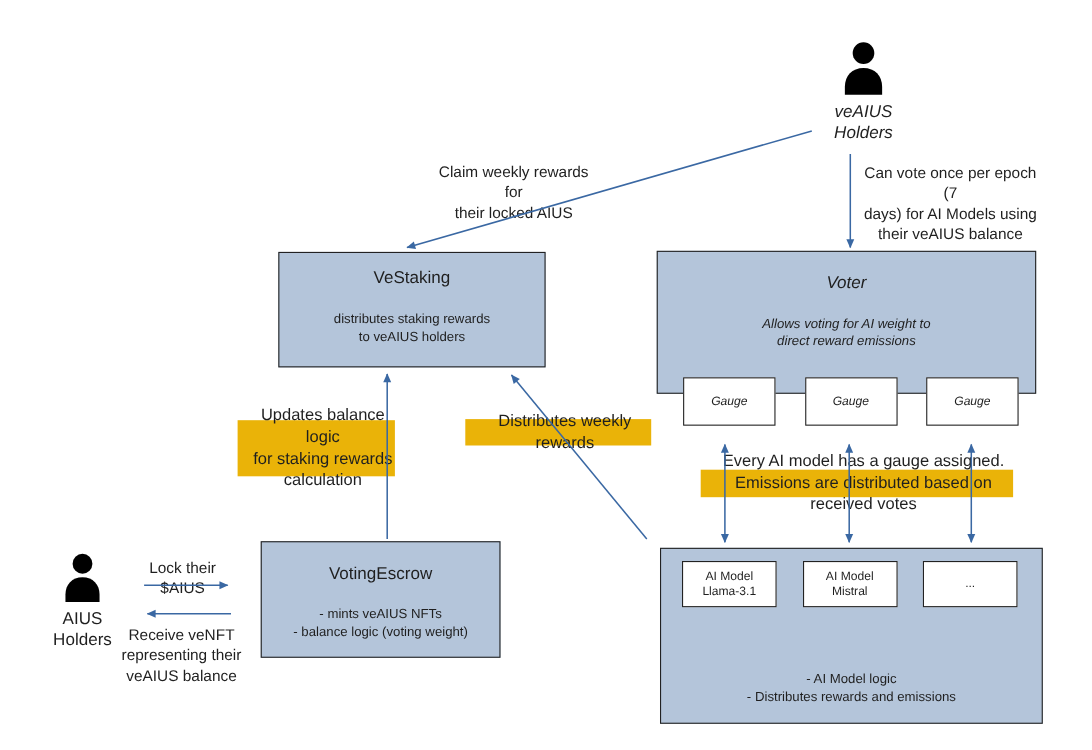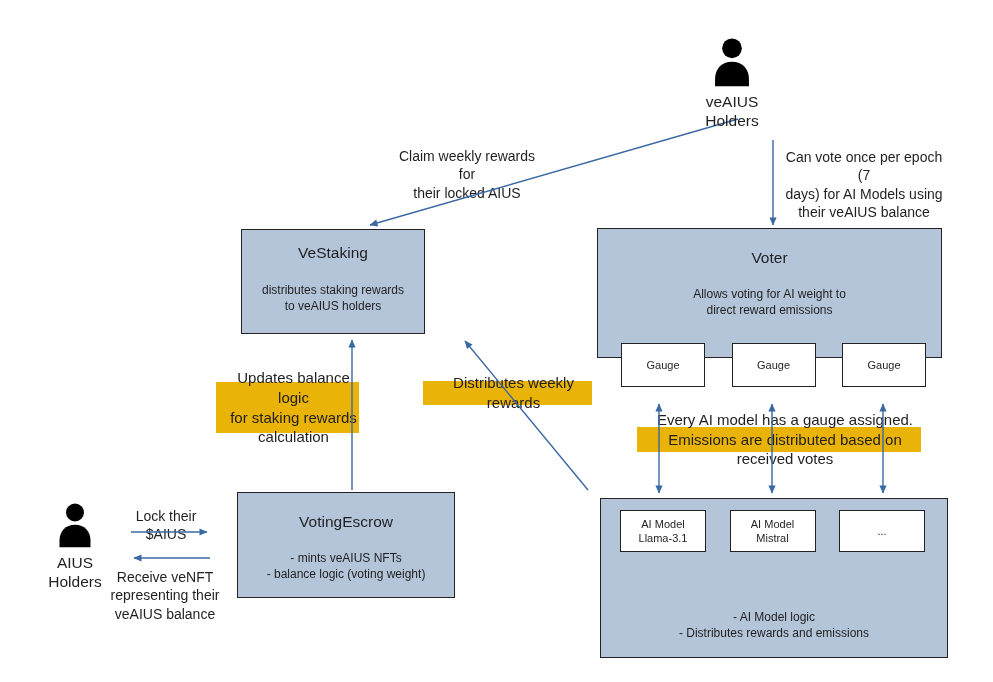--- a/index.html
+++ b/index.html
@@ -55,45 +55,45 @@
     <line x1="773" y1="140" x2="773" y2="225" marker-end="url(#ah)"></line>
     <line x1="352" y1="490" x2="352" y2="340" marker-end="url(#ah)"></line>
     <line x1="588" y1="490" x2="465" y2="341" marker-end="url(#ah)"></line>
     <line x1="659" y1="404" x2="659" y2="493" marker-start="url(#ah)" marker-end="url(#ah)"></line>
     <line x1="772" y1="404" x2="772" y2="493" marker-start="url(#ah)" marker-end="url(#ah)"></line>
     <line x1="883" y1="404" x2="883" y2="493" marker-start="url(#ah)" marker-end="url(#ah)"></line>
     <line x1="131" y1="532" x2="207" y2="532" marker-end="url(#ah)"></line>
     <line x1="210" y1="558" x2="134" y2="558" marker-end="url(#ah)"></line>
   </svg>
 
-  <div class="actor" style="left:703px; top:37px; width:58px;">
+  <div class="actor" style="left:756px; top:37px; width:58px;font-style:italic;">
     <svg width="44" height="51" viewBox="0 0 24 28">
       <circle cx="12" cy="6.2" r="5.4" fill="#000000"></circle>
       <path d="M12 13.6 c-5.7 0 -9.3 4 -9.3 9.4 L2.7 27 h18.6 l0 -4 c0 -5.4 -3.6 -9.4 -9.3 -9.4 z" fill="#000000"></path>
     </svg>
     <div class="actor-label">veAIUS
 Holders</div>
   </div>
 
   <div class="actor" style="left:45px; top:502px; width:60px;">
     <svg width="40" height="47" viewBox="0 0 24 28">
       <circle cx="12" cy="6.2" r="5.4" fill="#000000"></circle>
       <path d="M12 13.6 c-5.7 0 -9.3 4 -9.3 9.4 L2.7 27 h18.6 l0 -4 c0 -5.4 -3.6 -9.4 -9.3 -9.4 z" fill="#000000"></path>
     </svg>
     <div class="actor-label">AIUS
 Holders</div>
   </div>
 
-  <div class="node" style="left:241px; top:229px; width:184px; height:105px;">
+  <div class="node" style="left:253px; top:229px; width:243px; height:105px;">
     <div class="node-title" style="top:14px;">VeStaking</div>
     <div class="node-body" style="top:52px;">distributes staking rewards
 to veAIUS holders</div>
   </div>
 
-  <div class="node" style="left:597px; top:228px; width:345px; height:130px;">
+  <div class="node" style="left:597px; top:228px; width:345px; height:130px;font-style:italic;">
     <div class="node-title" style="top:20px;">Voter</div>
     <div class="node-body" style="top:57px;">Allows voting for AI weight to
 direct reward emissions</div>
     <div class="subrow" style="left:23px; right:15px; top:114px;">
       <div class="subbox" style="width:84px; height:44px;">Gauge</div>
       <div class="subbox" style="width:84px; height:44px;">Gauge</div>
       <div class="subbox" style="width:84px; height:44px;">Gauge</div>
     </div>
   </div>
 

